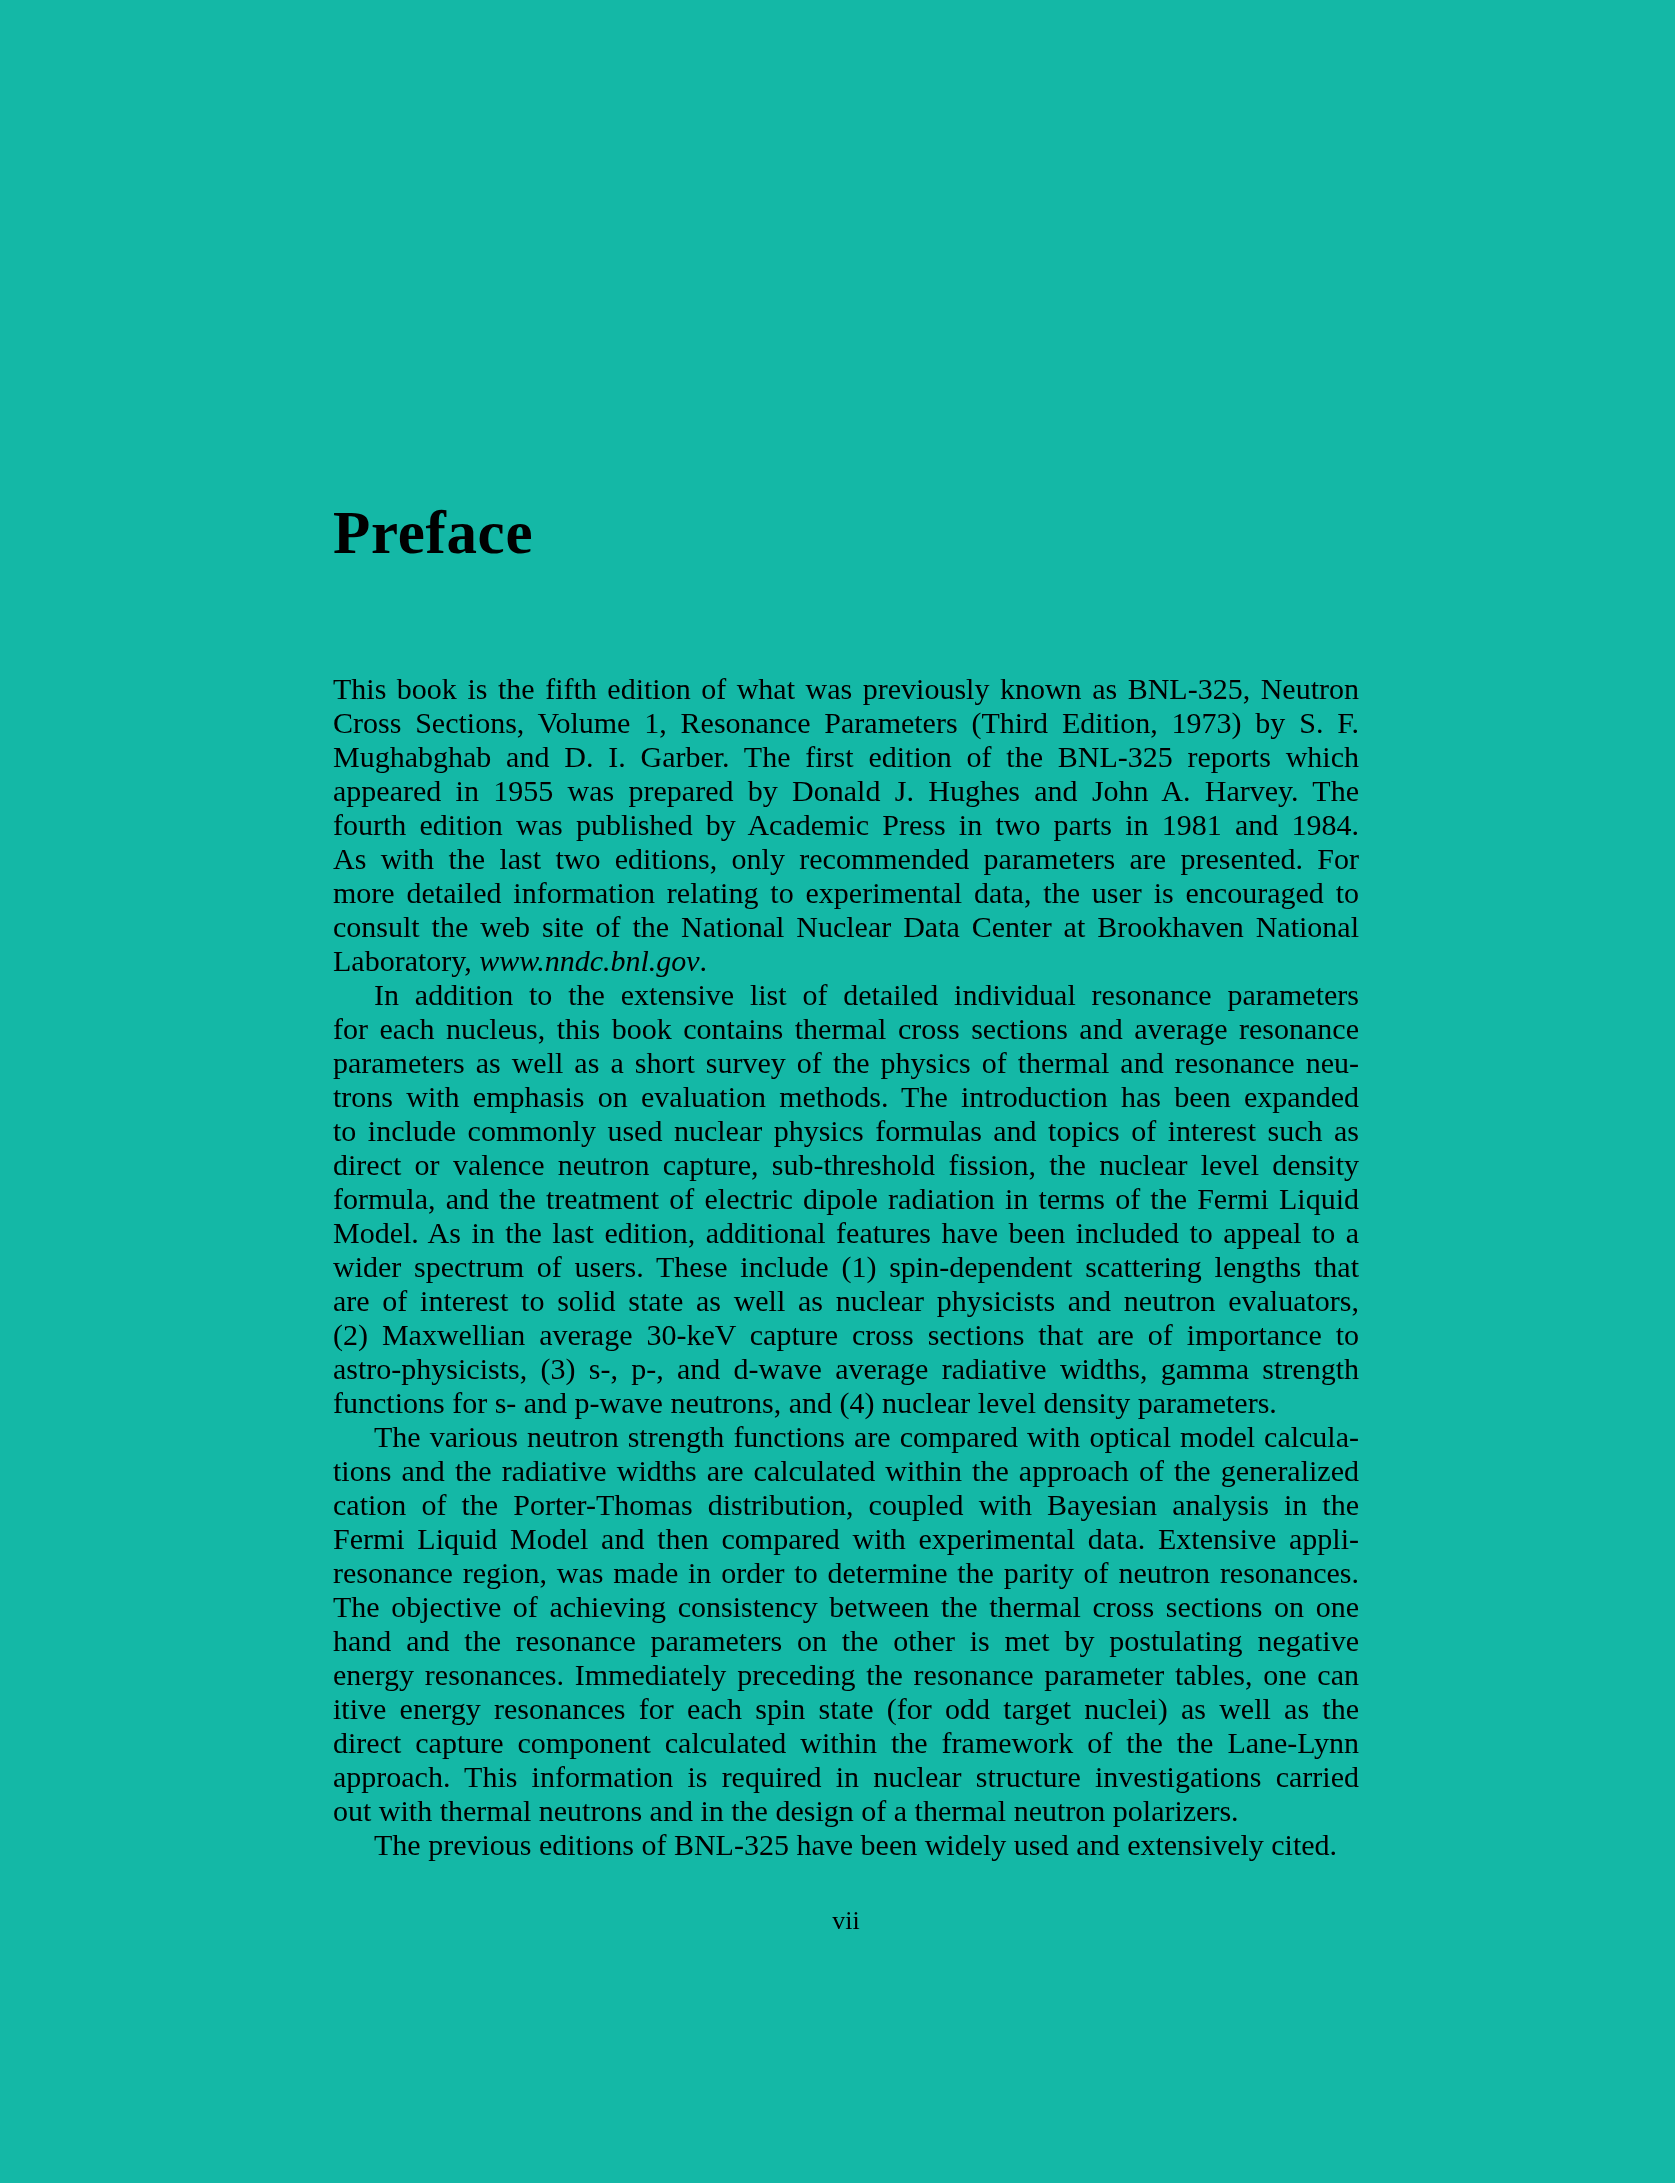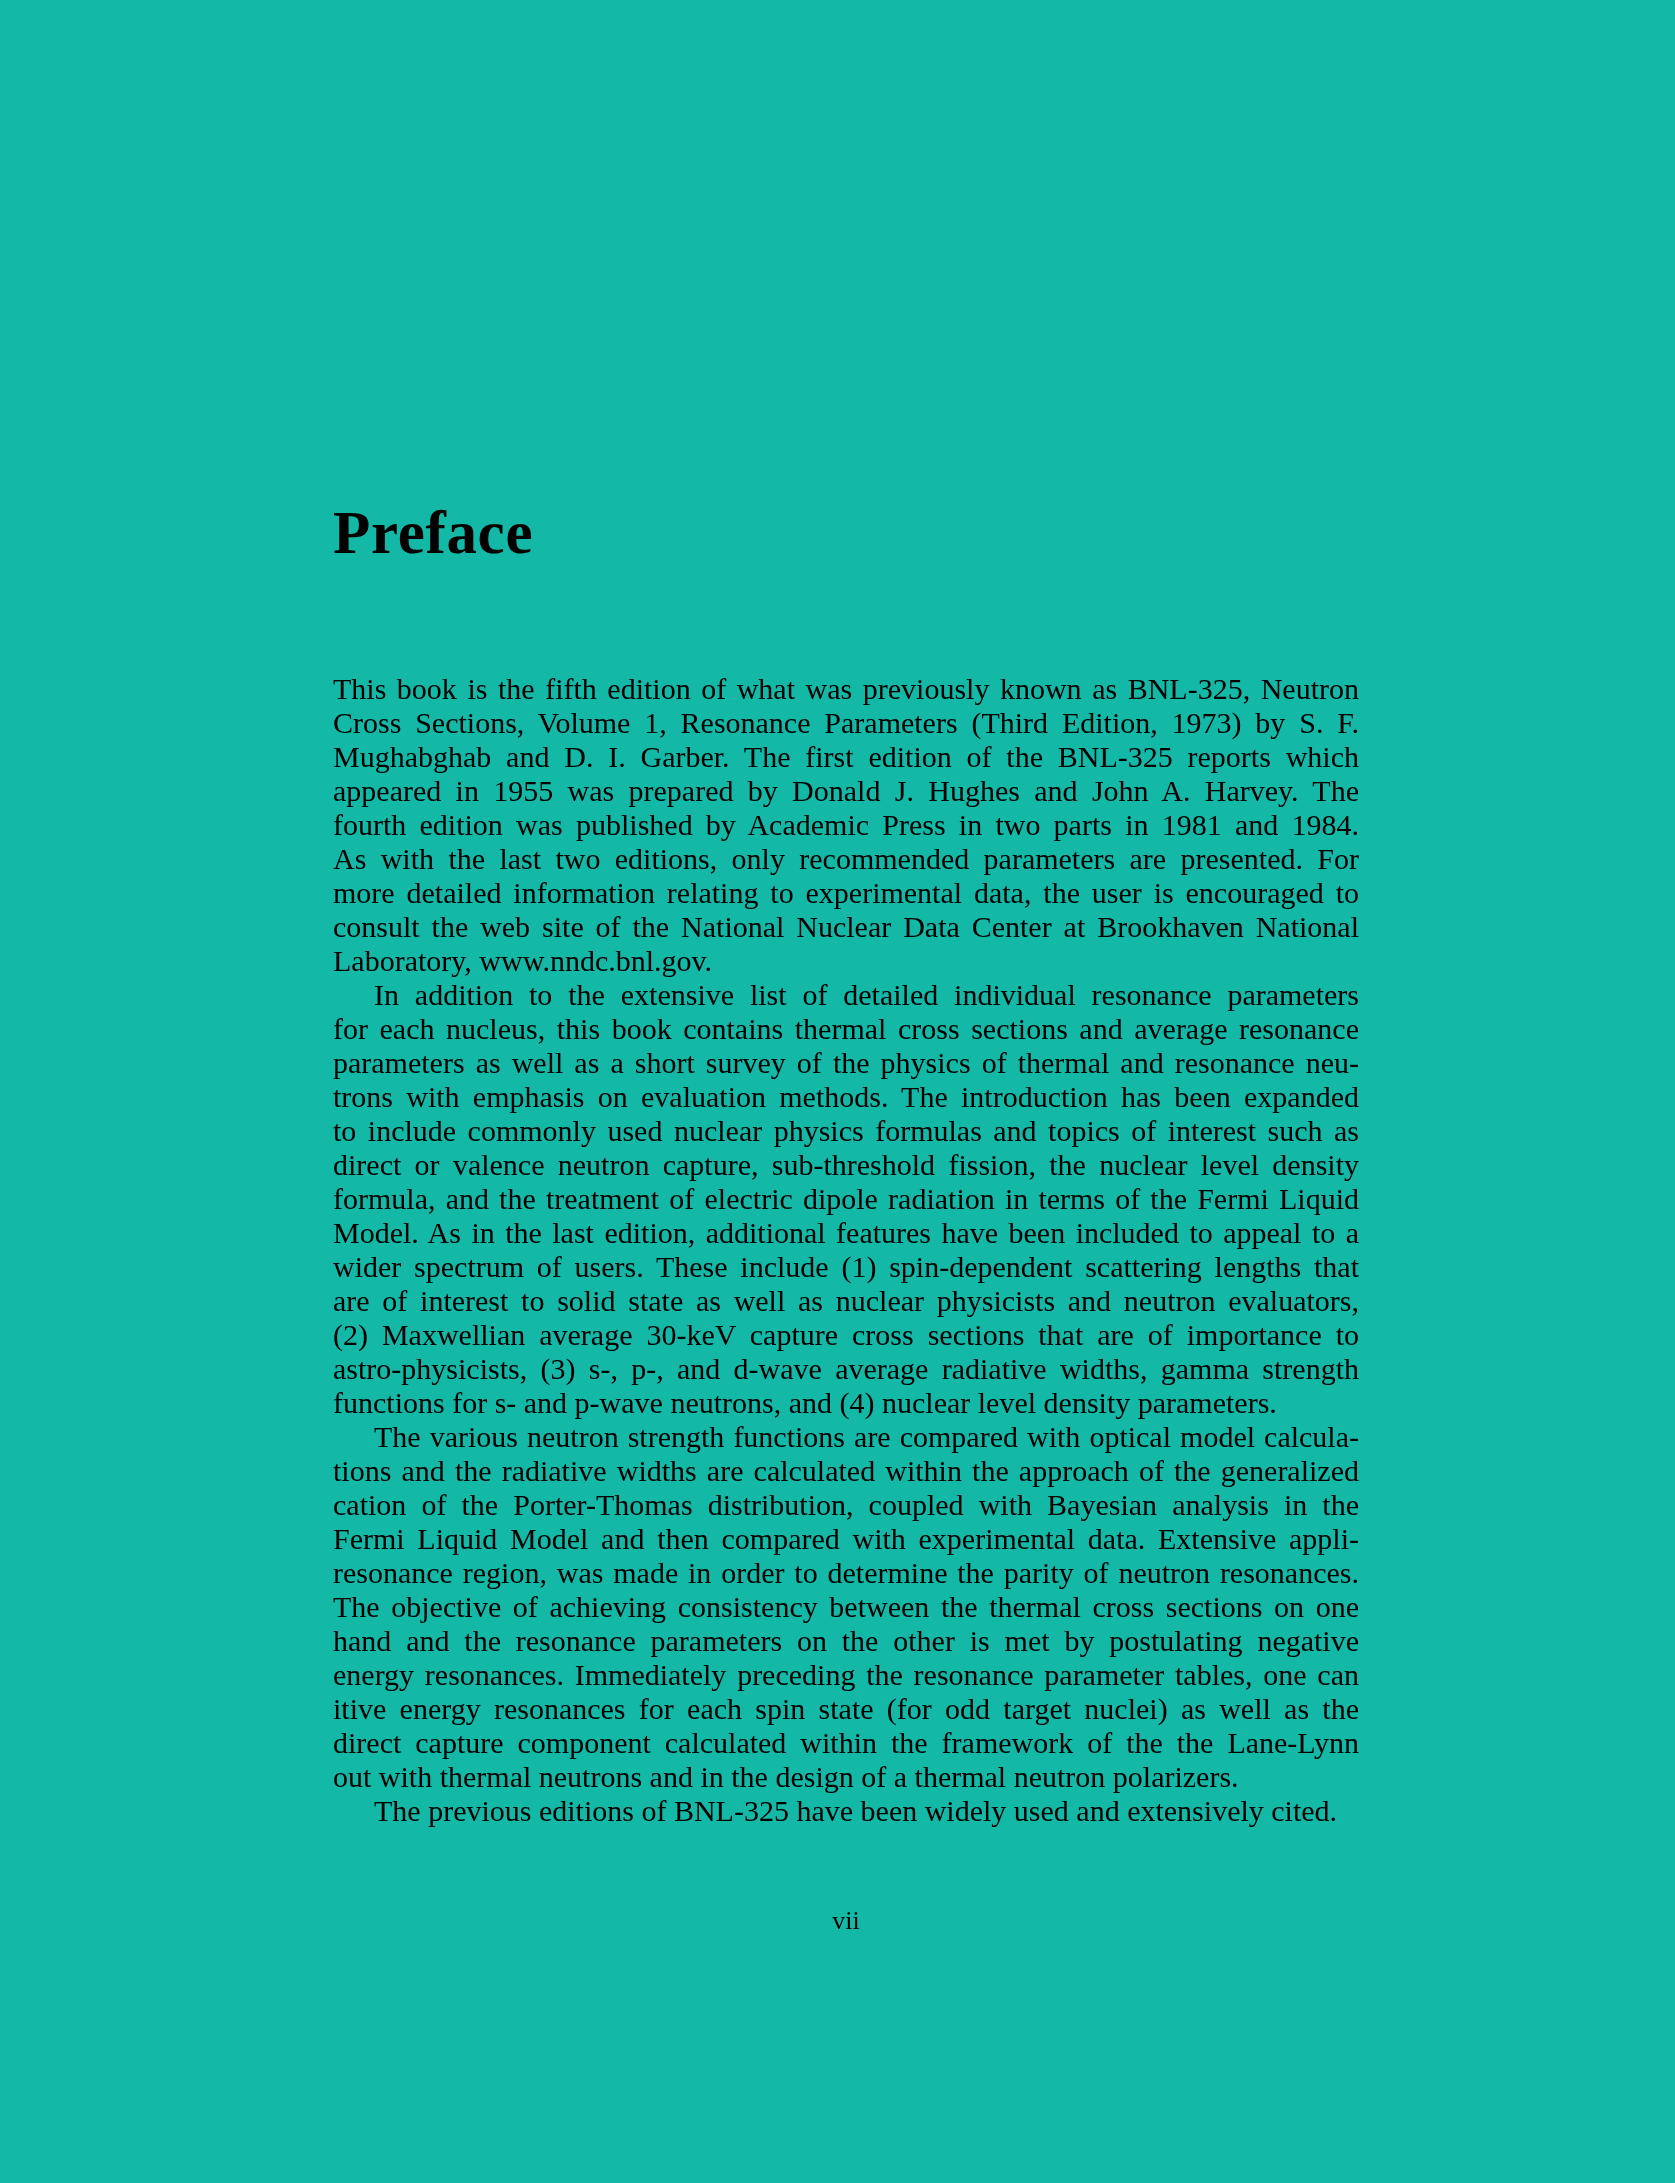--- a/index.html
+++ b/index.html
@@ -45,20 +45,21 @@
     text-align: justify;
     text-align-last: justify;
   }
   .line.last {
     text-align-last: left;
   }
   .line.first {
     padding-left: 41px;
   }
   .url {
+    font-style: italic;
     margin-top: 46px;
   }
   .folio {
     position: absolute;
     left: 333px;
     top: 1904px;
     width: 1026px;
     height: 34px;
     line-height: 34px;
     font-size: 26px;
@@ -106,20 +107,21 @@
       <div class="line first">The various neutron strength functions are compared with optical model calcula-</div>
       <div class="line">tions and the radiative widths are calculated within the approach of the generalized</div>
       <div class="line">cation of the Porter-Thomas distribution, coupled with Bayesian analysis in the</div>
       <div class="line">Fermi Liquid Model and then compared with experimental data. Extensive appli-</div>
       <div class="line">resonance region, was made in order to determine the parity of neutron resonances.</div>
       <div class="line">The objective of achieving consistency between the thermal cross sections on one</div>
       <div class="line">hand and the resonance parameters on the other is met by postulating negative</div>
       <div class="line">energy resonances. Immediately preceding the resonance parameter tables, one can</div>
       <div class="line">itive energy resonances for each spin state (for odd target nuclei) as well as the</div>
       <div class="line">direct capture component calculated within the framework of the the Lane-Lynn</div>
+      <div class="line">approach. This information is required in nuclear structure investigations carried</div>
       <div class="line last">out with thermal neutrons and in the design of a thermal neutron polarizers.</div>
     </div>
 
     <div class="para">
       <div class="line first last">The previous editions of BNL-325 have been widely used and extensively cited.</div>
     </div>
 
   </div>
 
   <div class="folio">vii</div>

